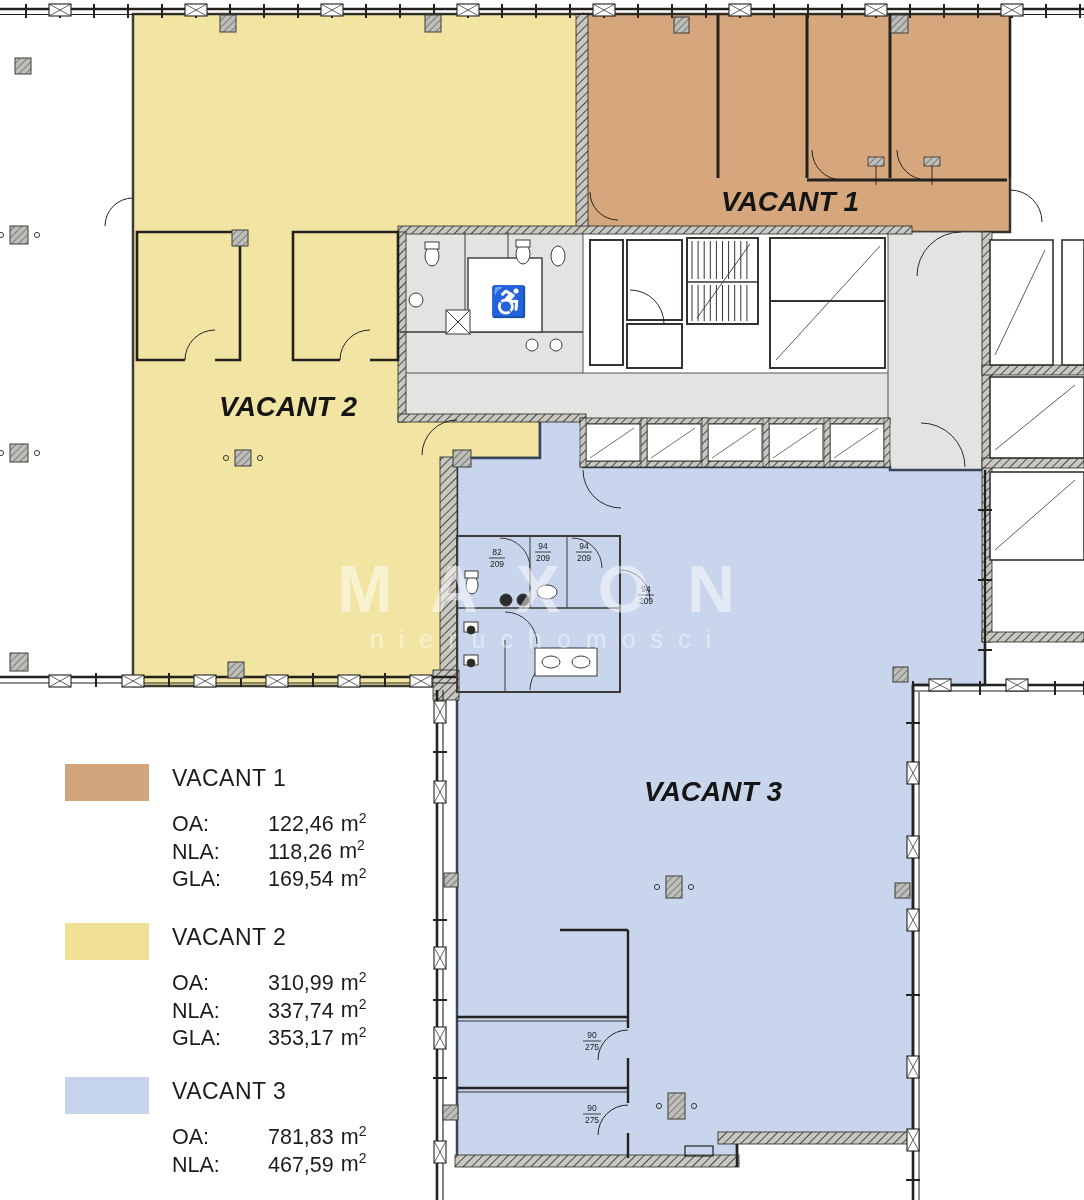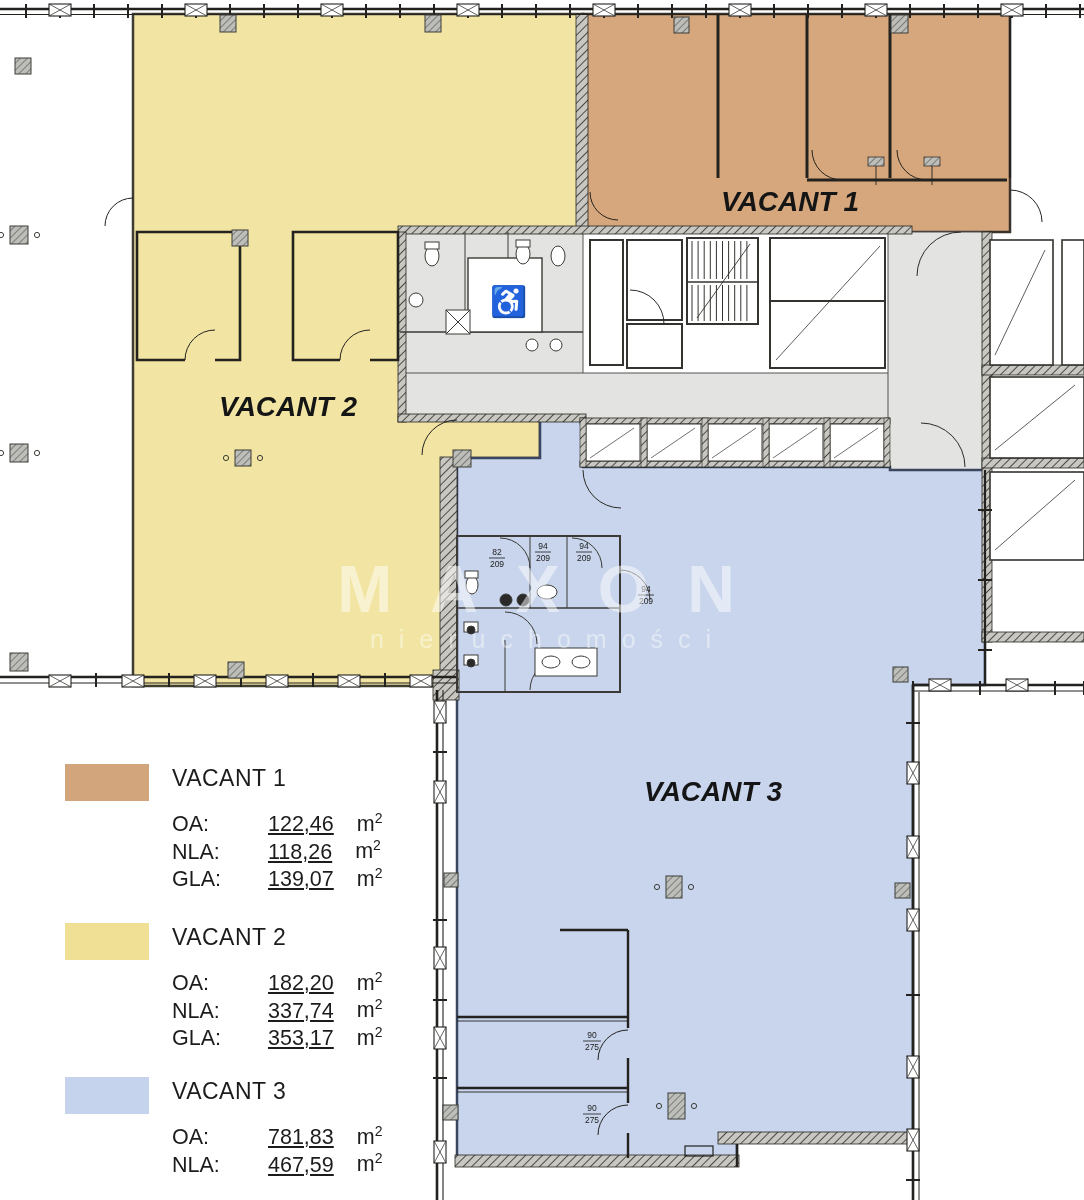--- a/index.html
+++ b/index.html
@@ -9,22 +9,22 @@
   svg{position:absolute;left:0;top:0;}
   
   .legend{position:absolute;left:65px;top:0;width:400px;color:#1c1c1c;}
   .lg-entry{position:absolute;left:0;}
   .lg-entry.e1{top:764px;} .lg-entry.e2{top:923px;} .lg-entry.e3{top:1077px;}
   .swatch{position:absolute;left:0;top:0;width:84px;height:37px;}
   .lg-name{position:absolute;left:107px;top:1px;font-size:23px;letter-spacing:.5px;white-space:nowrap;}
   .lg-rows{position:absolute;left:107px;top:40px;width:290px;}
   .lg-row{height:27.5px;font-size:21.5px;white-space:nowrap;}
   .lg-label{display:inline-block;width:96px;margin-top:8px;}
-  .lg-value{display:inline-block;text-decoration:underline;}
-  .lg-unit{display:inline-block;margin-left:23px;}
+  .lg-value{display:inline-block;}
+  .lg-unit{display:inline-block;margin-left:7px;}
   .lg-unit sup{font-size:14px;}
 </style>
 </head>
 <body>
 
 <div class="stage">
 
 <svg width="1084" height="1200" viewBox="0 0 1084 1200">
   <defs>
     <pattern id="hw" width="6" height="6" patternUnits="userSpaceOnUse" patternTransform="rotate(45)">
@@ -449,31 +449,31 @@
     <div class="swatch" style="background-color: rgb(211, 165, 125);"></div>
     <div class="lg-name">VACANT 1</div>
     <div class="lg-rows">
       <div class="lg-row">
         <span class="lg-label">OA:</span><span class="lg-value">122,46</span><span class="lg-unit"><span>m</span><sup>2</sup></span>
       </div>
       <div class="lg-row">
         <span class="lg-label">NLA:</span><span class="lg-value">118,26</span><span class="lg-unit"><span>m</span><sup>2</sup></span>
       </div>
       <div class="lg-row">
-        <span class="lg-label">GLA:</span><span class="lg-value">139,07</span><span class="lg-unit"><span>m</span><sup>2</sup></span>
+        <span class="lg-label">GLA:</span><span class="lg-value">169,54</span><span class="lg-unit"><span>m</span><sup>2</sup></span>
       </div>
     </div>
   </div>
 
   <div class="lg-entry e2">
     <div class="swatch" style="background-color: rgb(240, 224, 150);"></div>
     <div class="lg-name">VACANT 2</div>
     <div class="lg-rows">
       <div class="lg-row">
-        <span class="lg-label">OA:</span><span class="lg-value">182,20</span><span class="lg-unit"><span>m</span><sup>2</sup></span>
+        <span class="lg-label">OA:</span><span class="lg-value">310,99</span><span class="lg-unit"><span>m</span><sup>2</sup></span>
       </div>
       <div class="lg-row">
         <span class="lg-label">NLA:</span><span class="lg-value">337,74</span><span class="lg-unit"><span>m</span><sup>2</sup></span>
       </div>
       <div class="lg-row">
         <span class="lg-label">GLA:</span><span class="lg-value">353,17</span><span class="lg-unit"><span>m</span><sup>2</sup></span>
       </div>
     </div>
   </div>
 

